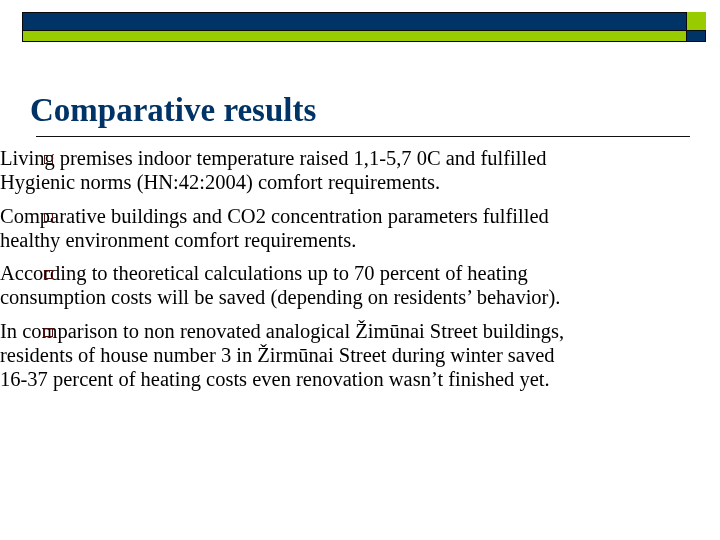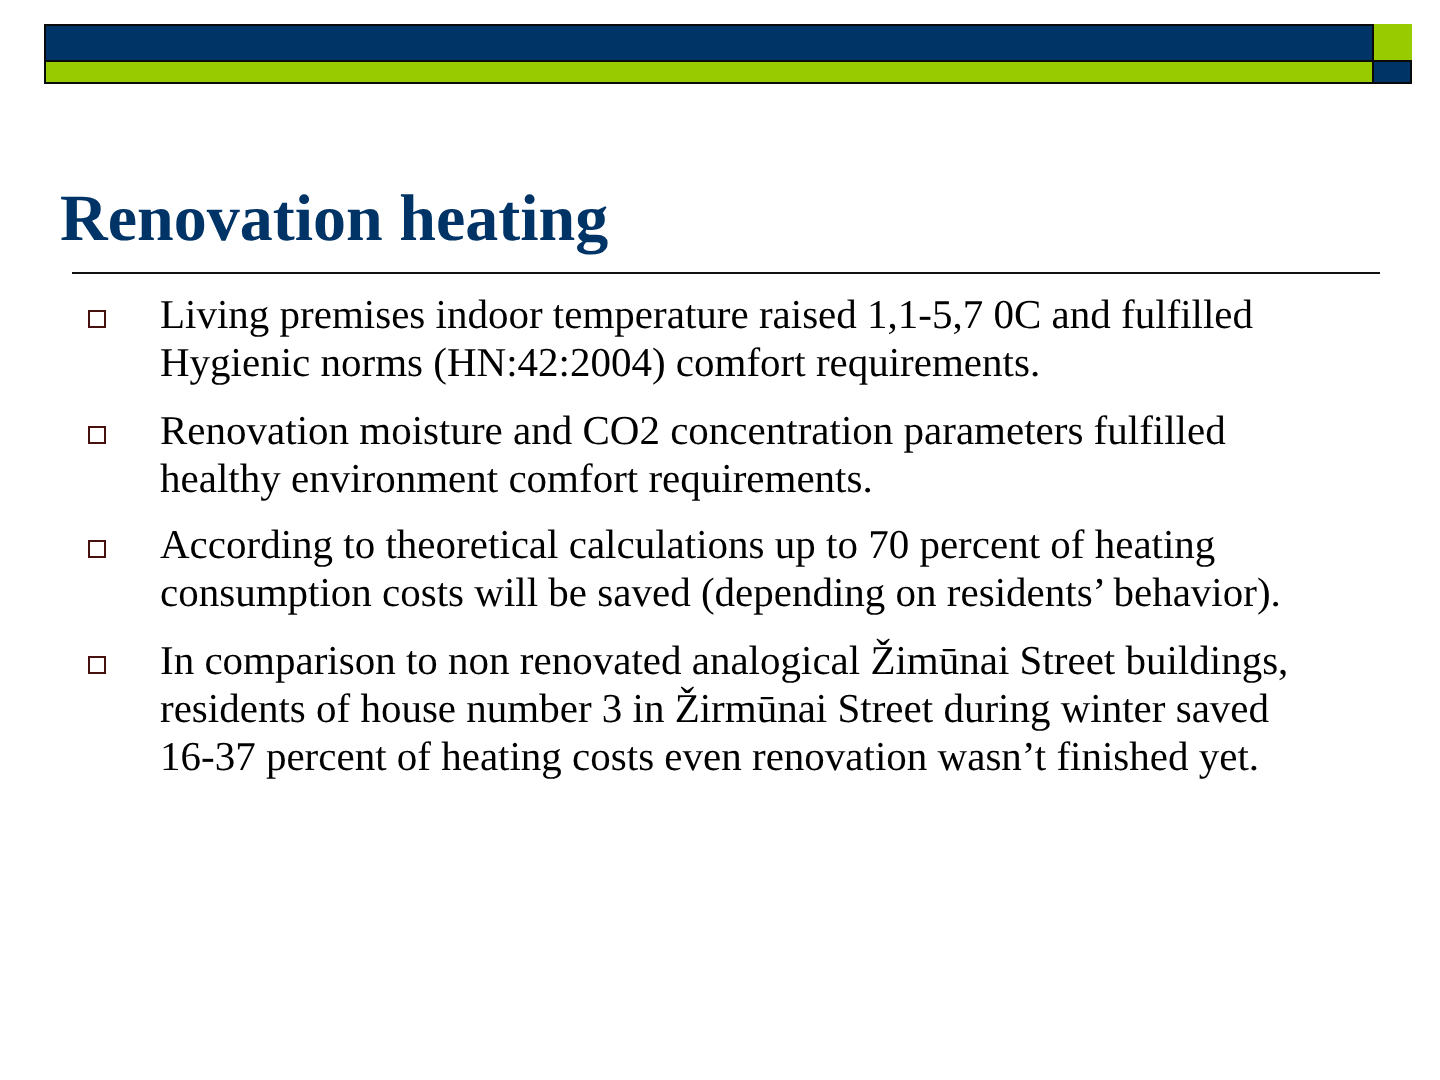--- a/index.html
+++ b/index.html
@@ -4,43 +4,43 @@
   <style>
     html, body { margin: 0; padding: 0; background: #ffffff; }
     body { width: 720px; height: 540px; position: relative; overflow: hidden; }
     .bar-navy { position: absolute; left: 22px; top: 12px; width: 665px; height: 18px; box-sizing: border-box; border: 1px solid #0a0a0a; border-bottom: none; }
     .bar-green { position: absolute; left: 22px; top: 30px; width: 665px; height: 12px; box-sizing: border-box; border: 1px solid #0a0a0a; }
     .sq-green { position: absolute; left: 687px; top: 12px; width: 19px; height: 18px; }
     .sq-navy { position: absolute; left: 687px; top: 30px; width: 19px; height: 12px; box-sizing: border-box; border: 1px solid #0a0a0a; border-left: none; }
     .title { position: absolute; left: 30px; top: 90px; margin: 0; font-family: "Liberation Serif", "DejaVu Serif", serif; font-weight: bold; font-size: 33px; line-height: 40px; white-space: nowrap; }
     .rule { position: absolute; left: 36px; top: 136px; width: 654px; height: 0; border-top: 1px solid #111; }
     .bullets { position: absolute; left: 0; top: 146px; width: 720px; margin: 0; padding: 0; list-style: none; }
-    .bullet-item { position: relative; padding-left: 80px; padding-right: 40px; margin-bottom: 9px; font-family: "Liberation Serif", "DejaVu Serif", serif; font-size: 20.5px; line-height: 24.3px; color: #000; }
+    .bullet-item { position: relative; padding-right: 40px; margin-bottom: 9px; font-family: "Liberation Serif", "DejaVu Serif", serif; font-size: 20.5px; line-height: 24.3px; color: #000; }
     .bullet-mark { position: absolute; left: 44px; top: 9px; width: 9px; height: 9px; box-sizing: border-box; border: 1.6px solid #4a1010; }
     .bullet-text { display: block; width: 580px; }
   </style>
 </head>
 <body>
 
 <div class="bar-navy" style="background:#003366;"></div>
 <div class="bar-green" style="background:#99cc00;"></div>
 <div class="sq-green" style="background:#99cc00;"></div>
 <div class="sq-navy" style="background:#003366;"></div>
 
-<h1 class="title" style="color:#003366;">Renovation heating</h1>
+<h1 class="title" style="color:#003366;">Comparative results</h1>
 <div class="rule"></div>
 
 <ul class="bullets">
   <li class="bullet-item">
     <span class="bullet-mark"></span>
     <span class="bullet-text">Living premises indoor temperature raised 1,1-5,7 0C and fulfilled Hygienic norms (HN:42:2004) comfort requirements.</span>
   </li>
   <li class="bullet-item">
     <span class="bullet-mark"></span>
-    <span class="bullet-text">Renovation moisture and CO2 concentration parameters fulfilled healthy environment comfort requirements.</span>
+    <span class="bullet-text">Comparative buildings and CO2 concentration parameters fulfilled healthy environment comfort requirements.</span>
   </li>
   <li class="bullet-item">
     <span class="bullet-mark"></span>
     <span class="bullet-text">According to theoretical calculations up to 70 percent of heating consumption costs will be saved (depending on residents’ behavior).</span>
   </li>
   <li class="bullet-item">
     <span class="bullet-mark"></span>
     <span class="bullet-text">In comparison to non renovated analogical Žimūnai Street buildings, residents of house number 3 in Žirmūnai Street during winter saved 16-37 percent of heating costs even renovation wasn’t finished yet.</span>
   </li>
 </ul>

